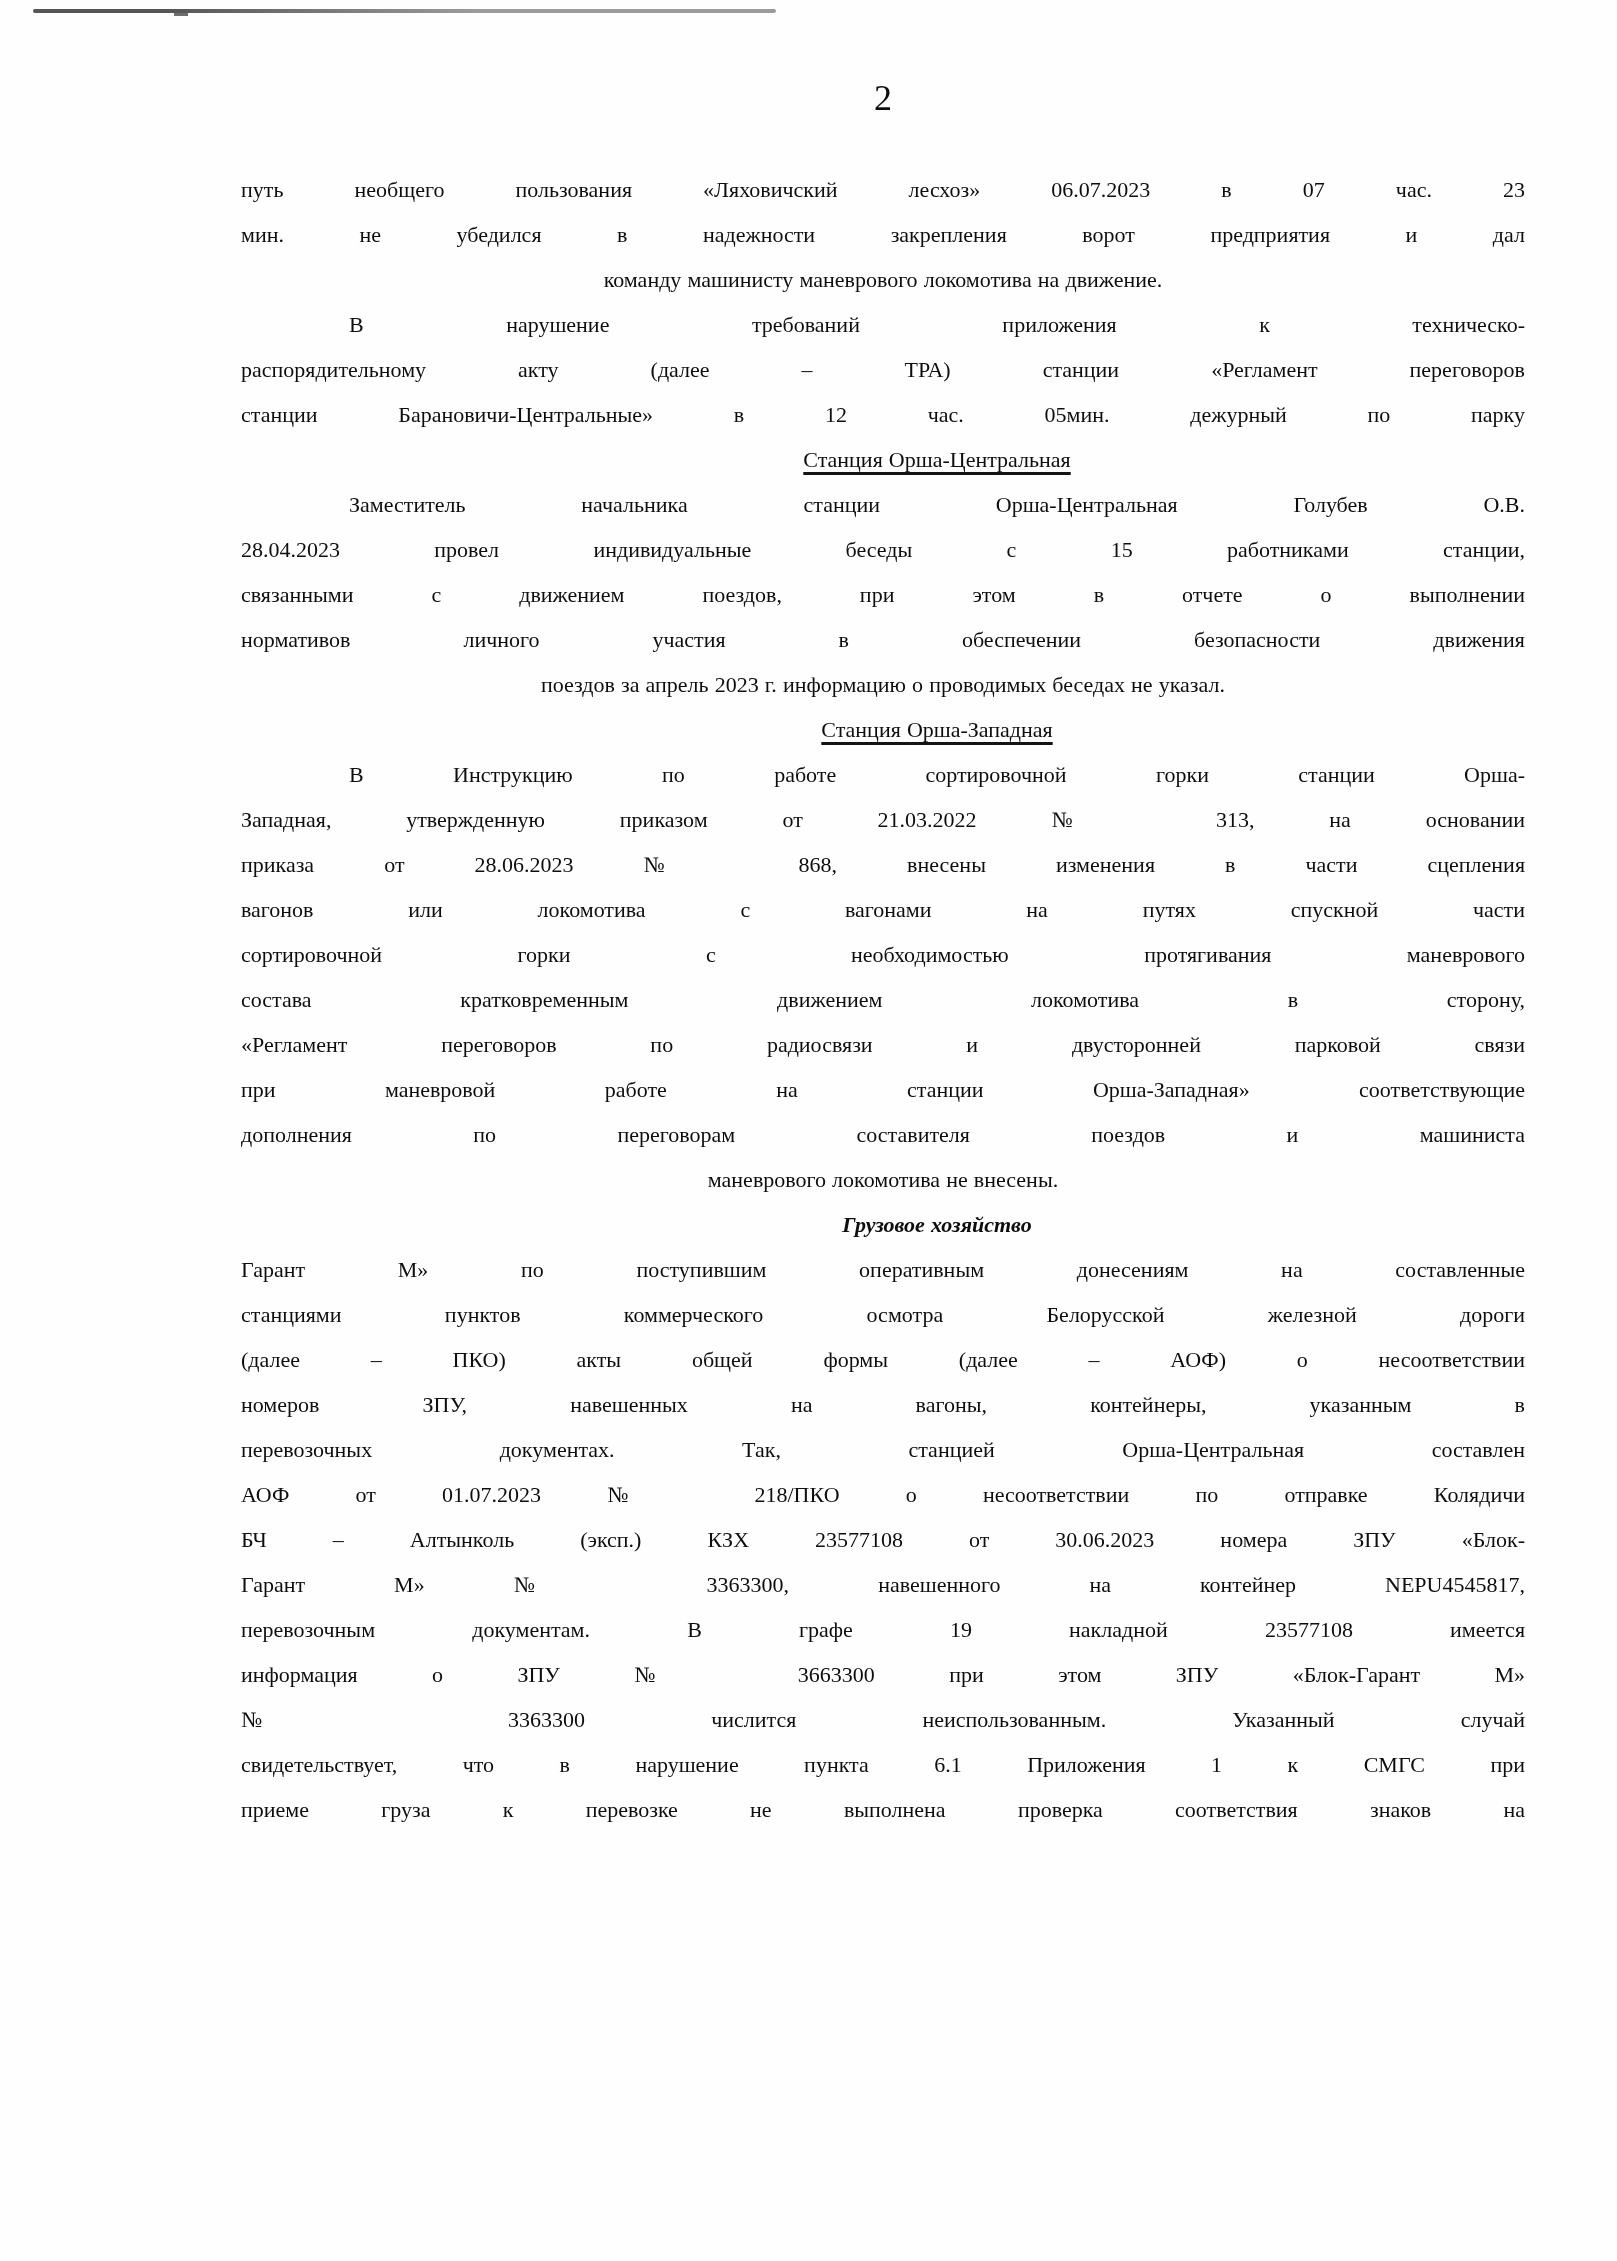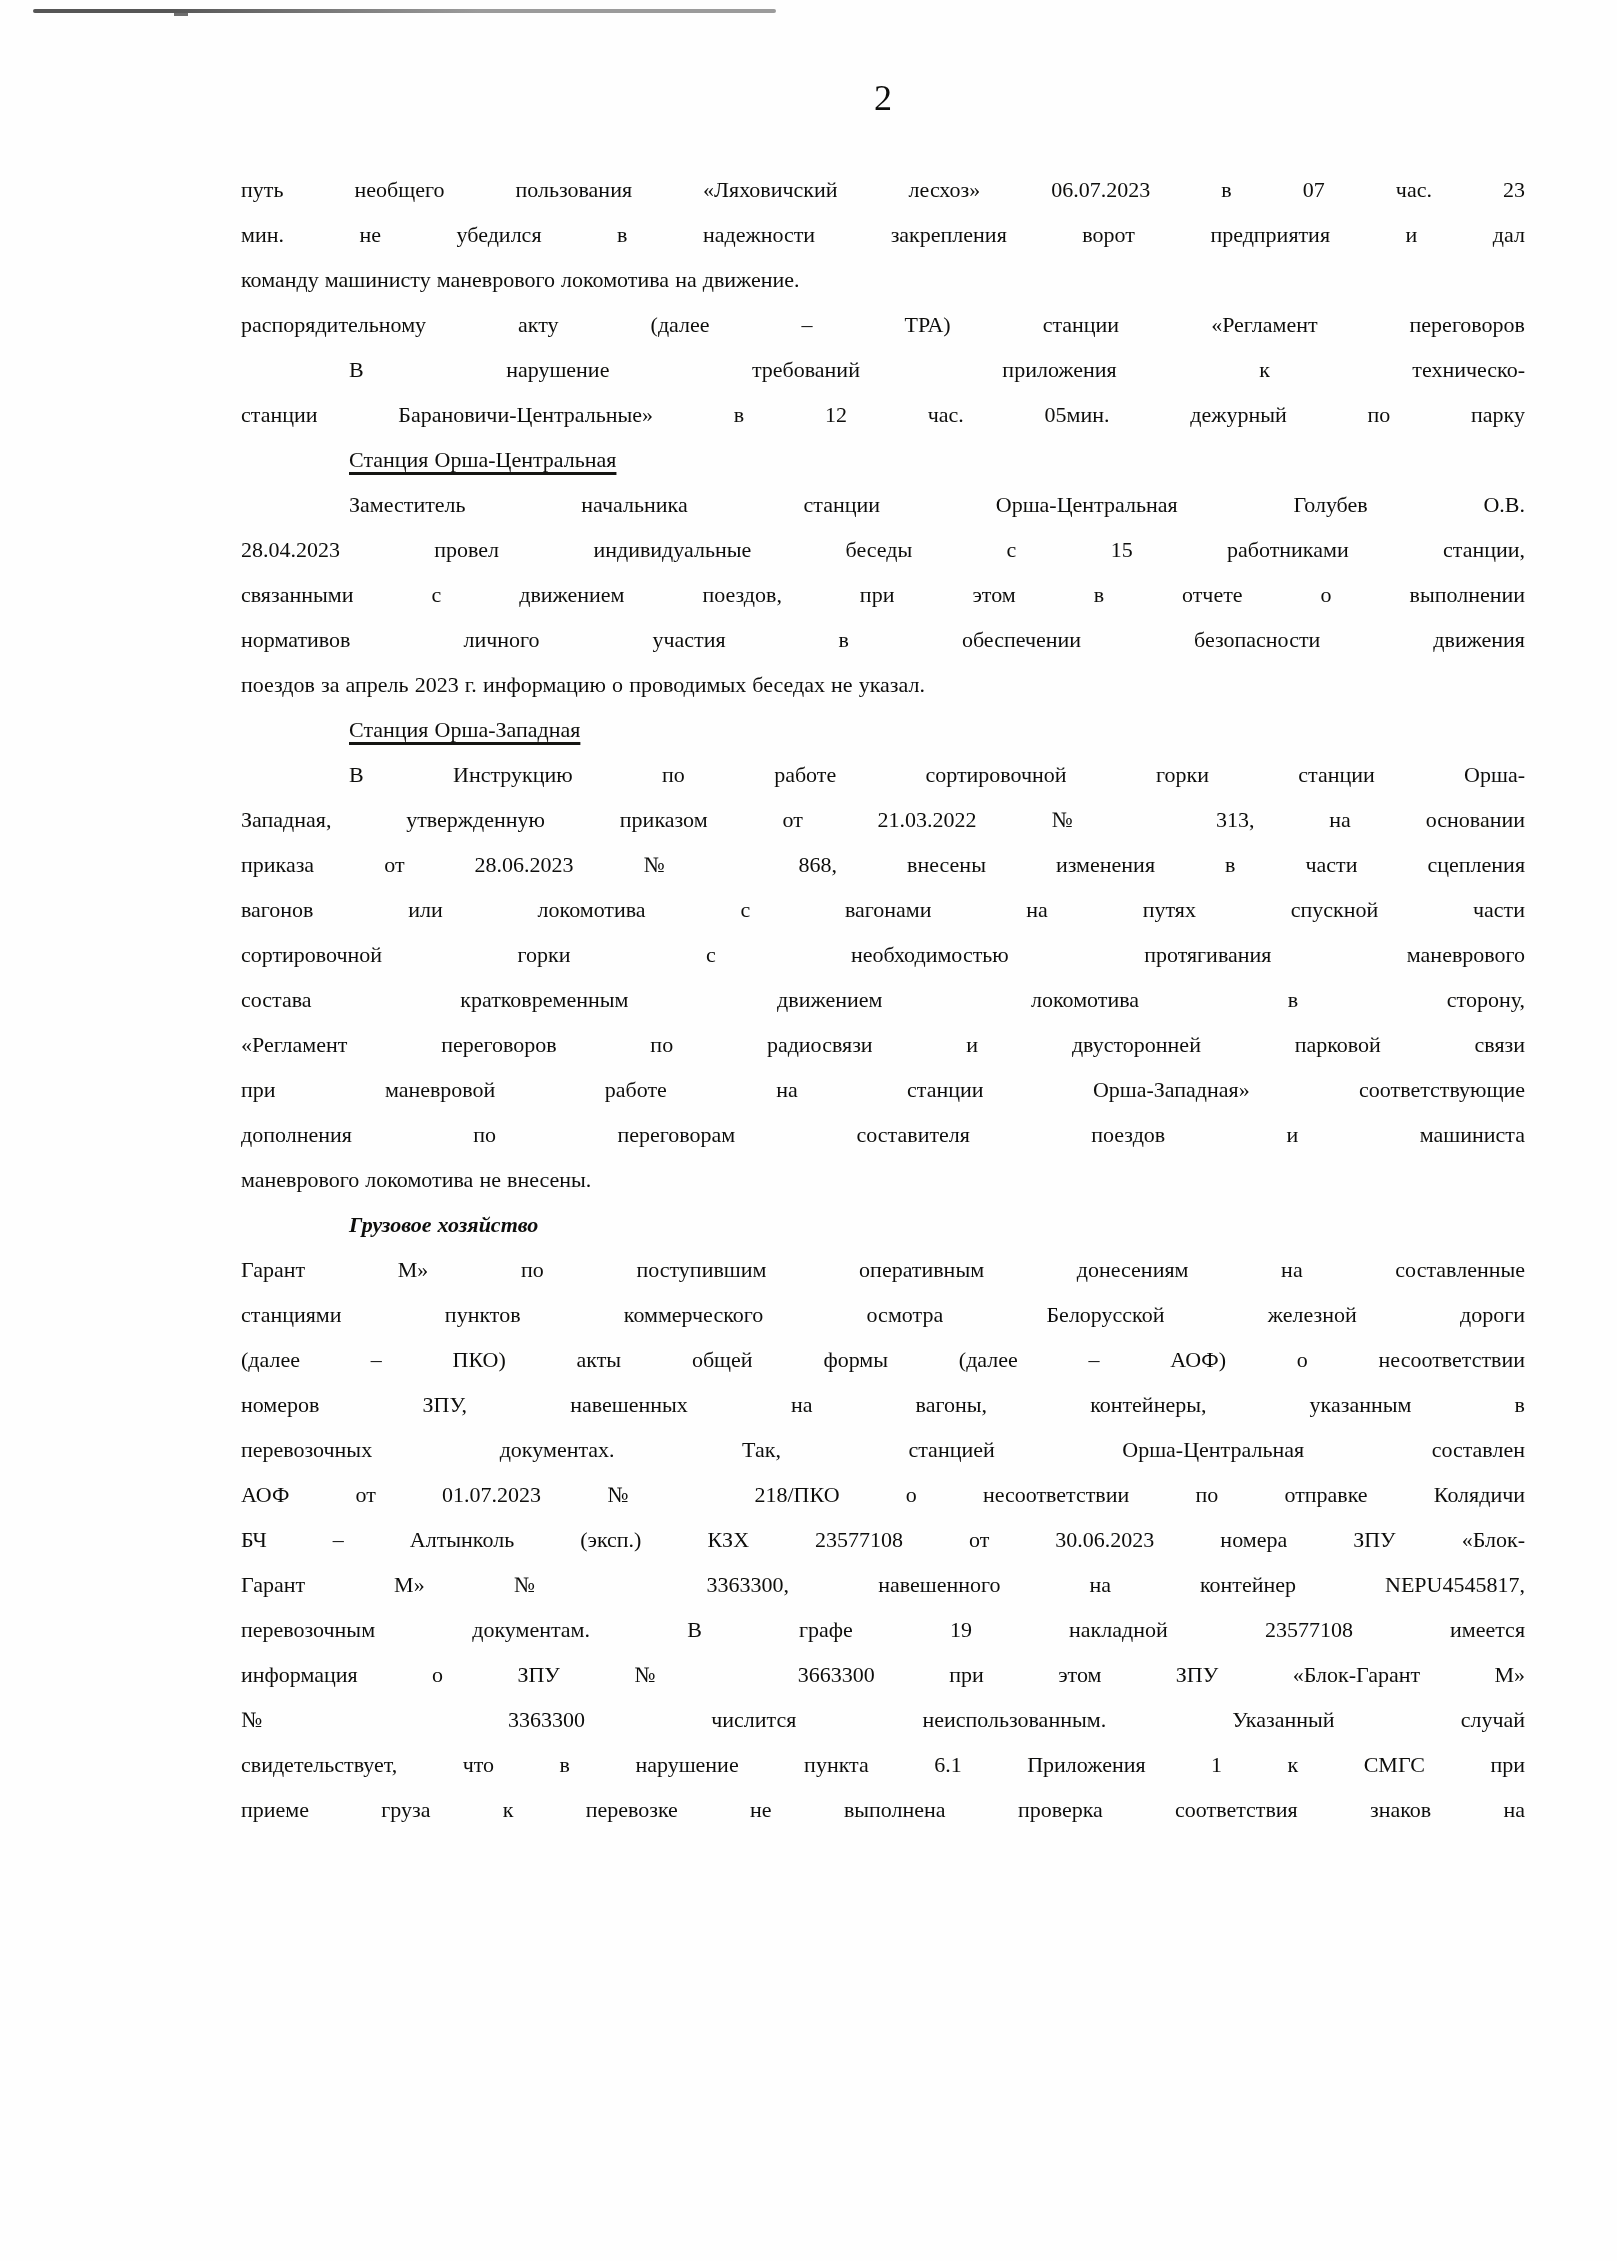--- a/index.html
+++ b/index.html
@@ -50,21 +50,21 @@
     left: 241px;
     top: 167px;
     width: 1284px;
     font-size: 22px;
     line-height: 45px;
     word-spacing: 0.6px;
   }
   .line {
     height: 45px;
     white-space: normal;
-    text-align: left;
+    text-align: center;
   }
   .line.just {
     text-align: justify;
     text-align-last: justify;
   }
   .line.ind {
     text-indent: 108px;
   }
   .line.u {
     text-decoration: underline;
@@ -84,22 +84,22 @@
   <div class="scan-line" style="background: linear-gradient(90deg, rgb(86, 86, 86) 0%, rgb(86, 86, 86) 18%, rgb(155, 155, 155) 60%, rgb(155, 155, 155) 100%);"></div>
   <div class="scan-dash" style="background: rgb(110, 110, 110);"></div>
   <div class="page-number">2</div>
   <div class="doc">
       <div>
         <div class="line just">путь необщего пользования «Ляховичский лесхоз» 06.07.2023 в 07 час. 23</div>
         <div class="line just">мин. не убедился в надежности закрепления ворот предприятия и дал</div>
         <div class="line">команду машинисту маневрового локомотива на движение.</div>
       </div>
       <div>
+        <div class="line just ind">В нарушение требований приложения к техническо-</div>
         <div class="line just">распорядительному акту (далее – ТРА) станции «Регламент переговоров</div>
-        <div class="line just ind">В нарушение требований приложения к техническо-</div>
         <div class="line just">станции Барановичи-Центральные» в 12 час. 05мин. дежурный по парку</div>
       </div>
       <div>
         <div class="line ind u">Станция Орша-Центральная</div>
       </div>
       <div>
         <div class="line just ind">Заместитель начальника станции Орша-Центральная Голубев О.В.</div>
         <div class="line just">28.04.2023 провел индивидуальные беседы с 15 работниками станции,</div>
         <div class="line just">связанными с движением поездов, при этом в отчете о выполнении</div>
         <div class="line just">нормативов личного участия в обеспечении безопасности движения</div>

